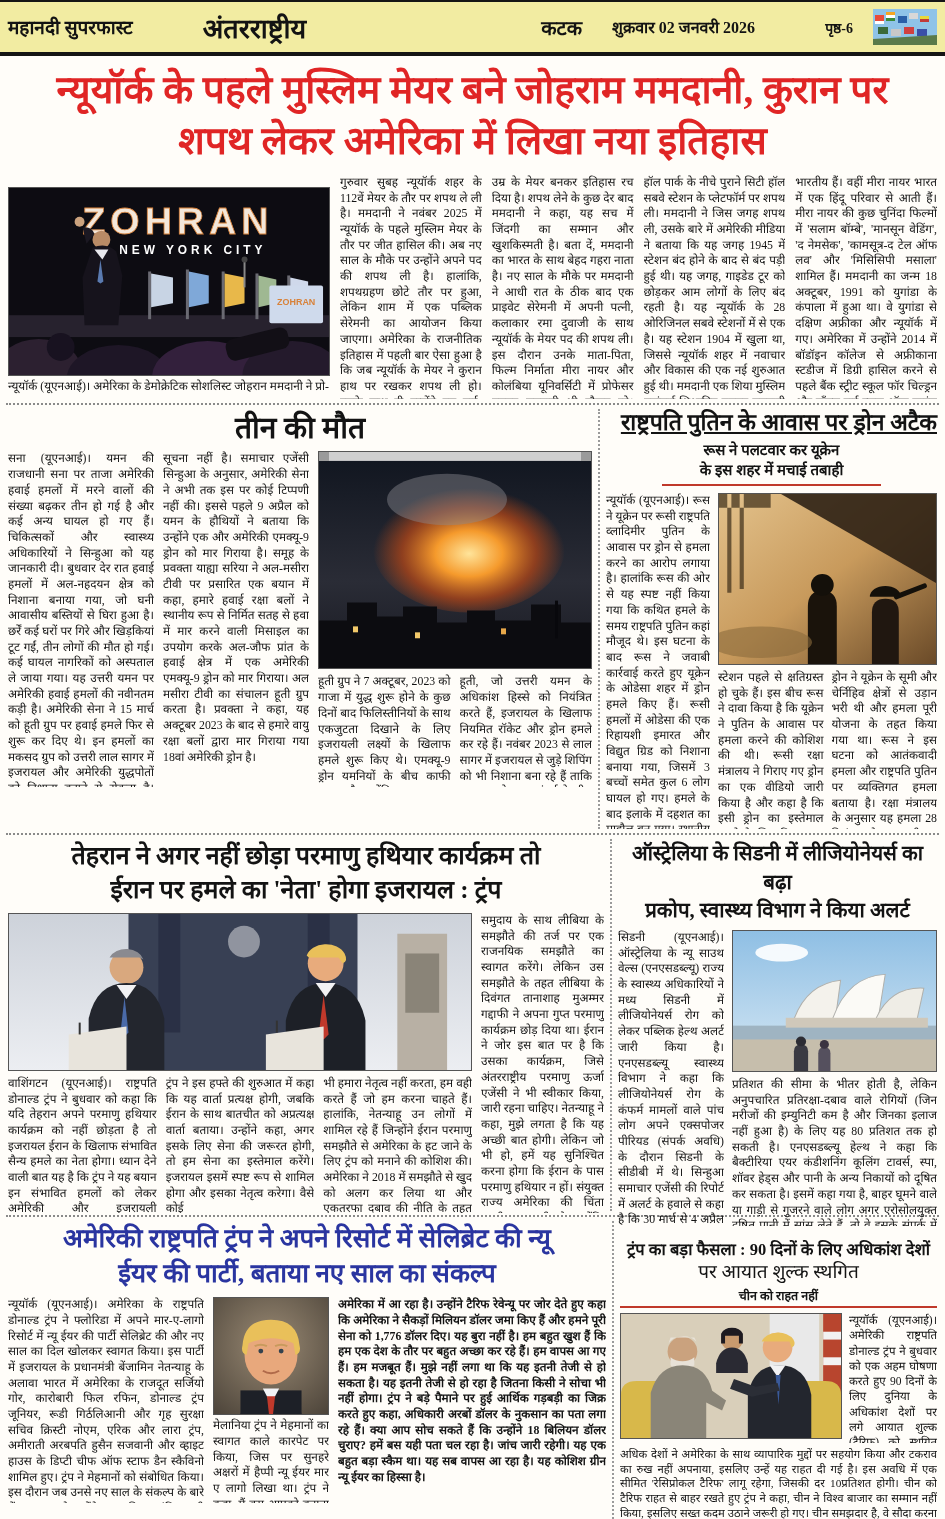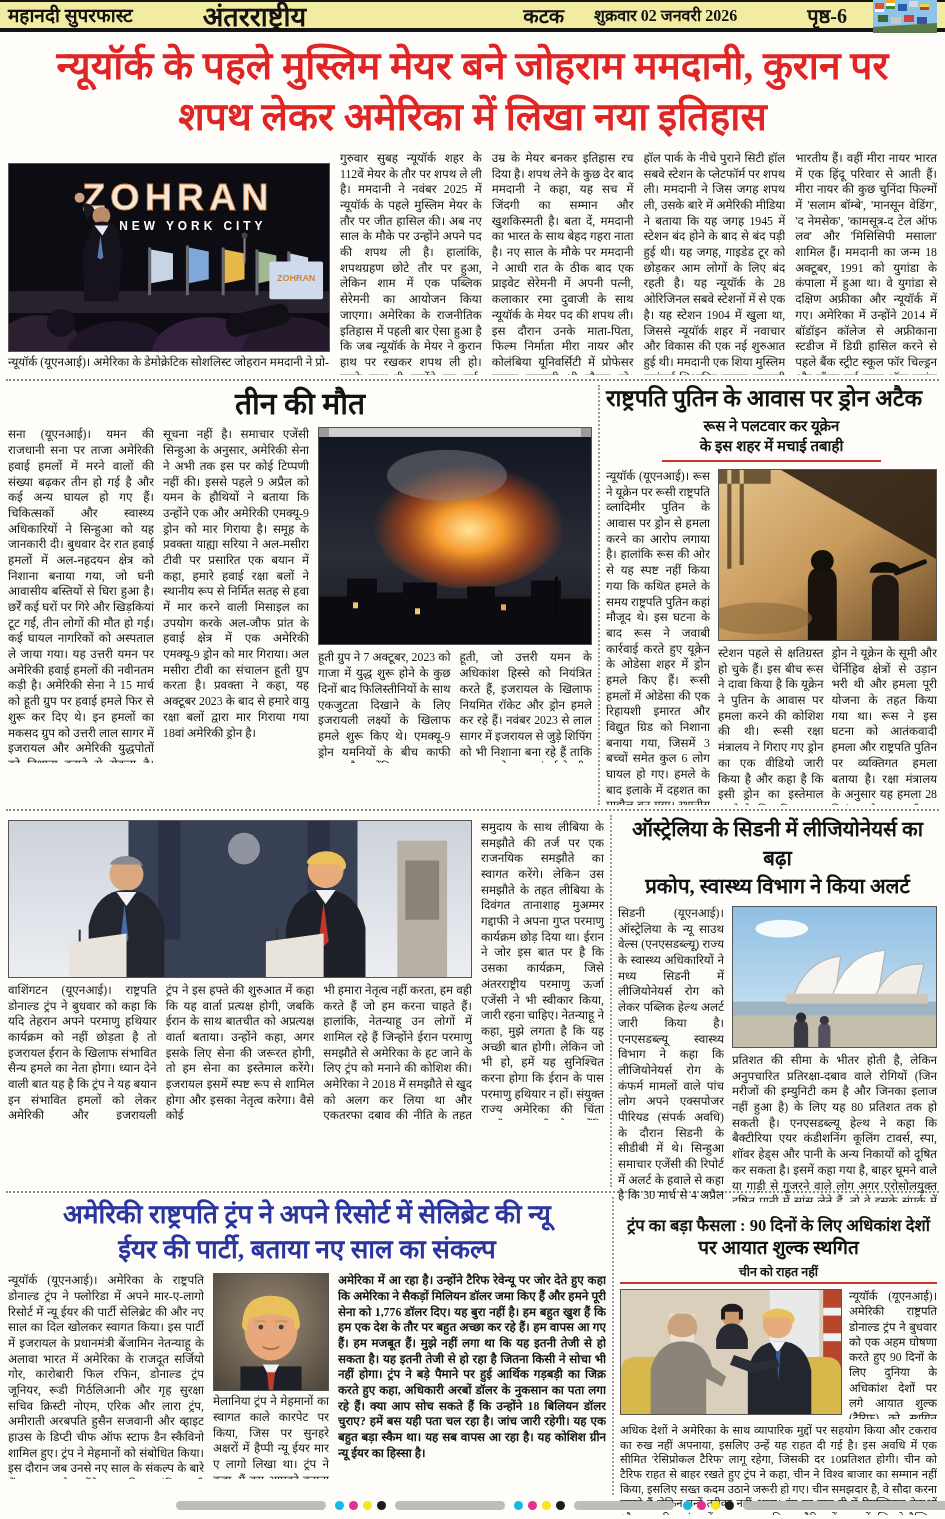--- a/index.html
+++ b/index.html
@@ -1,25 +1,25 @@
 <!DOCTYPE html>
 <html><head>
 <meta charset="utf-8">
 <style>
   * { box-sizing: border-box; margin: 0; padding: 0; }
   body { background:#e8e8e8; font-family:"Liberation Serif","DejaVu Serif",serif; }
   .page { position:relative; width:945px; height:1519px; margin:0 auto; background:#fffdf9; color:#131313; overflow:hidden; }
 
   
-  .masthead { display:flex; align-items:center; height:32px; background:#f2eca2; border-top:2px solid #151515; border-bottom:4px solid #151515; padding:0 8px; }
+  .masthead { display:flex; align-items:center; height:56px; background:#f2eca2; border-top:2px solid #151515; border-bottom:4px solid #151515; padding:0 8px; }
   .m-paper { font-size:19px; font-weight:bold; white-space:nowrap; }
   .m-section { font-size:27px; font-weight:bold; margin-left:70px; white-space:nowrap; }
   .m-city { font-size:20px; font-weight:bold; margin-left:auto; }
   .m-date { font-size:16px; font-weight:bold; margin-left:30px; }
-  .m-page { font-size:20px; font-weight:bold; margin-left:70px; margin-right:26px; }
+  .m-page { font-size:14px; font-weight:bold; margin-left:70px; margin-right:20px; }
   .m-flags { width:64px; height:36px; flex:none; }
 
   
   .lead-h { color:#e02525; text-align:center; font-weight:bold; font-size:39px; line-height:1.32; margin:8px 6px 8px; }
   .a1 { display:flex; gap:10px; padding:0 8px; height:224px; overflow:hidden; }
   .a1 figure { width:322px; flex:none;margin-top:12px; }
   .photo-frame { border:1px solid #555; display:block; width:100%; }
   .a1cap { font-size:11.8px; line-height:1.3; text-align:justify; margin-top:3px; overflow:hidden; height:32px; }
   .col { flex:1; text-align:justify; font-size:11.8px; line-height:1.33; overflow:hidden; }
   .hsep { border:none; border-top:2px dotted #8a8a8a; margin:4px 6px; }
@@ -30,21 +30,21 @@
   .yemen { width:584px; flex:none; }
   .yemen-h1 { color:#2a35a0; font-size:27px; font-weight:bold; text-align:center; line-height:1.25; }
   .yemen-h2 { font-size:30px; font-weight:bold; text-align:center; line-height:1.25; margin-bottom:5px; }
   .yemen-body { display:flex; gap:9px; height:336px; overflow:hidden; }
   .y-c { width:146px; flex:none; }
   .yemen-right { flex:1; display:flex; flex-direction:column; gap:5px; }
   .yemen-right .below { display:flex; gap:9px; flex:1; overflow:hidden; }
 
   
   .putin { flex:1; }
-  .putin-h { font-size:23px; font-weight:bold; text-align:left; line-height:1.2; }
+  .putin-h { font-size:23px; font-weight:bold; text-align:right; line-height:1.2;text-decoration:underline; }
   .putin-sub { font-size:15px; font-weight:bold; text-align:center; width:66%; margin:3px auto 7px; border-bottom:2px solid #c0392b; padding-bottom:4px; line-height:1.35; }
   .putin-body { display:flex; gap:8px; height:336px; overflow:hidden; }
   .putin-c1 { width:104px; flex:none; }
   .putin-right { flex:1; display:flex; flex-direction:column; gap:5px; }
   .putin-right .below { display:flex; gap:8px; flex:1; overflow:hidden; }
   .half { flex:1; }
 
   
   .iran { width:596px; flex:none; }
   .iran-h { font-size:25px; font-weight:bold; text-align:center; line-height:1.38; }
@@ -64,21 +64,21 @@
   .party { width:598px; flex:none; }
   .party-h { color:#2a35a0; font-size:26px; font-weight:bold; text-align:center; line-height:1.35; }
   .party-body { display:flex; gap:9px; margin-top:6px; height:206px; overflow:hidden; }
   .party-c1 { width:196px; flex:none; }
   .party-mid { width:116px; flex:none; display:flex; flex-direction:column; gap:3px; }
   .party-c3 { flex:1;font-weight:bold; }
 
   
   .tariff { flex:1;margin-top:18px; }
   .tariff-h1 { font-size:16.5px; font-weight:bold; text-align:center; line-height:1.35; }
-  .tariff-h2 { font-size:19px; font-weight:bold; text-align:center; line-height:1.2; }
+  .tariff-h2 { font-size:19px; font-weight:normal; text-align:center; line-height:1.2; }
   .tariff-sub { font-size:12.5px; font-weight:bold; text-align:center; margin:3px 0 2px; }
   .tariff-rule { border:none; border-top:2px solid #c0392b; margin:0 0 5px; }
   .tariff-top { display:flex; gap:7px; height:130px; overflow:hidden; }
   .tariff-photo-wrap { width:222px; flex:none; }
   .tariff-c1 { flex:1; }
   .tariff-below { text-align:justify; font-size:11.3px; line-height:1.3; overflow:hidden; height:92px; margin-top:4px; }
 
   
   .marks { display:flex; align-items:center; gap:9px; padding:6px 22px 0 176px; }
   .mbar { height:9px; background:#bdbdbd; border-radius:5px; flex:none; }
@@ -250,20 +250,24 @@
           </div>
         </div>
       </div>
     </article>
   </div>
 
   <hr class="hsep">
 
   <div class="row" style="height:372px;">
     <article class="iran">
+      <h2 class="iran-h">
+        <span>तेहरान ने अगर नहीं छोड़ा परमाणु हथियार कार्यक्रम तो</span><br>
+        <span>ईरान पर हमले का 'नेता' होगा इजरायल : ट्रंप</span>
+      </h2>
       <div class="iran-body">
         <div class="iran-left">
           <svg class="photo-frame" style="height:158px;" viewBox="0 0 464 158" preserveAspectRatio="none">
             <defs>
               <linearGradient id="iwall" x1="0" y1="0" x2="0" y2="1">
                 <stop offset="0" stop-color="#cdd2da"></stop>
                   <stop offset="1" stop-color="#eceef2"></stop>
               </linearGradient>
             </defs>
             <rect width="464" height="158" fill="url(#iwall)"></rect>

